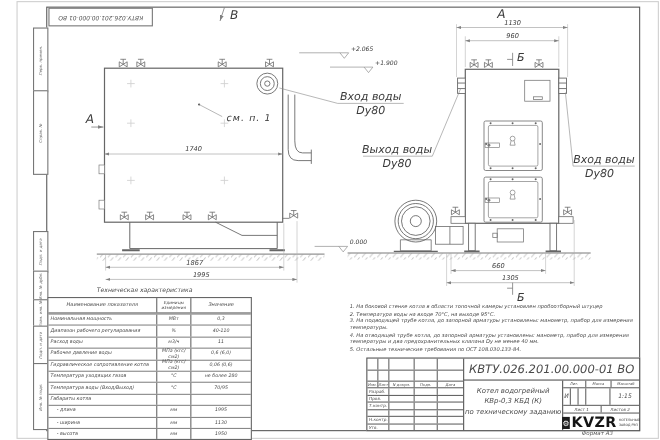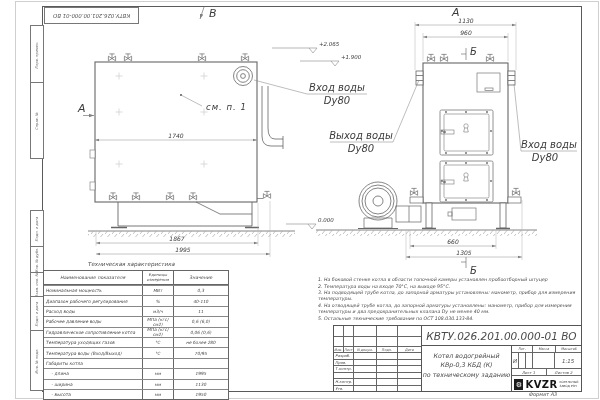--- a/index.html
+++ b/index.html
@@ -43,21 +43,21 @@
   .lmsh span{flex:none;display:flex;align-items:center;justify-content:center;font-size:3.3px;border-right:0.7px solid #666;box-sizing:border-box;height:100%}
   .lmsv{display:flex;height:15px;border-bottom:0.7px solid #666}
   .litbox{width:7px;border-right:0.7px solid #666;box-sizing:border-box;display:flex;align-items:center;justify-content:center;font-size:5.5px}
   .massbox{width:23px;border-right:0.7px solid #666;box-sizing:border-box}
   .scalebox{width:26px;display:flex;align-items:center;justify-content:center;font-size:5.5px}
   .shrow{display:flex;height:6px;border-bottom:0.7px solid #666}
   .shrow span{width:35px;display:flex;align-items:center;justify-content:center;font-size:3.8px;border-right:0.7px solid #666;box-sizing:border-box;height:100%}
   .shrow span:last-child{border-right:none}
   .logorow{display:flex;height:17px;align-items:center;justify-content:center;gap:2px}
   .kvzricon{width:9px;height:11px;background:#1c1c1c;color:#fff;font-size:7px;display:flex;align-items:center;justify-content:center;font-style:normal}
-  .kvzrtxt{font-weight:bold;font-style:normal;font-size:10px;letter-spacing:0.4px;color:#141414}
+  .kvzrtxt{font-weight:bold;font-style:normal;font-size:13px;letter-spacing:0.4px;color:#141414}
   .kvzrsub{font-style:normal;font-size:2.9px;line-height:1.15;color:#333}
   .format{position:absolute;left:488px;top:391px;width:110px;text-align:center;font-size:5px;font-style:italic;color:#555}
 </style>
 </head>
 <body>
 
 <div class="sheet">
   <div class="paper"></div>
   <div class="frame"></div>
 

